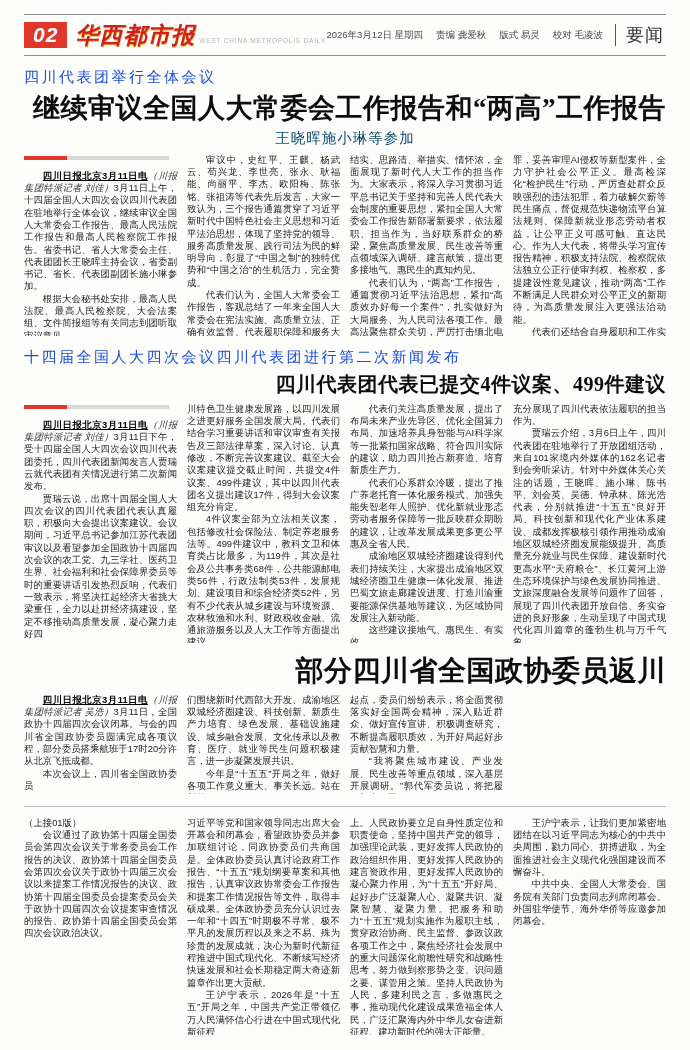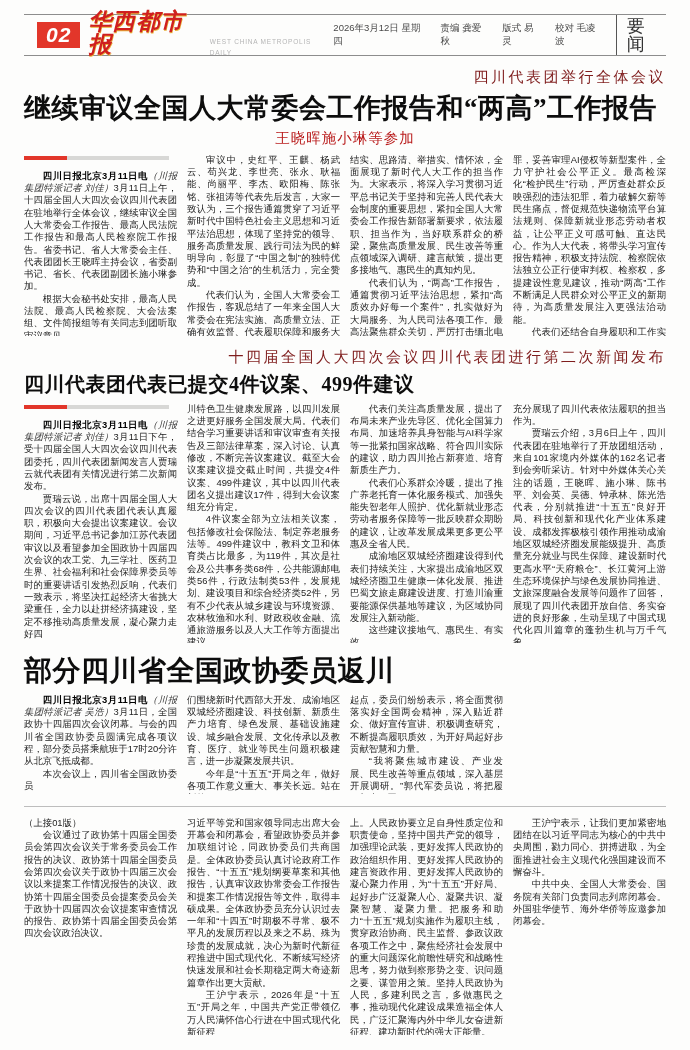--- a/index.html
+++ b/index.html
@@ -6,53 +6,53 @@
   body{
     width:690px;height:1050px;background:#fdfdfc;color:#1c1c1c;
     font-family:"Liberation Sans",sans-serif;overflow:hidden;position:relative;
   }
   .page{padding:14px 24px 0 24px;}
   .rule{height:1px;background:#8d8d8d;}
   
   .header{display:flex;align-items:center;height:38px;margin:1px 0;}
   .pagenum{
     background:#e2362a;color:#fff;font-weight:bold;font-style:italic;
-    font-size:21px;padding:2px 9px 3px 9px;line-height:1;letter-spacing:1px;margin-left:13px;
+    font-size:21px;padding:2px 9px 3px 9px;line-height:1;letter-spacing:1px;
   }
   .masthead{margin-left:8px;display:flex;align-items:flex-end;gap:4px;}
   .masthead .cn{
-    color:#cf1f1f;font-family:Liberation Mono, monospace;font-weight:900;font-style:italic;
+    color:#cf1f1f;font-family:Liberation Sans, sans-serif;font-weight:900;font-style:italic;
     font-size:23px;line-height:1;text-shadow:0.5px 0.5px 0 #e8b23a;letter-spacing:1px;
   }
   .masthead .en{color:#b5b5b5;font-size:6.5px;letter-spacing:.8px;line-height:1.6;}
   .hspacer{flex:1;}
   .meta{display:flex;gap:13px;font-size:9.5px;color:#4a4a4a;margin-right:12px;}
   .section-badge{
     border-left:1px solid #555;padding:2px 2px 2px 10px;
     font-family:"Liberation Serif",serif;font-size:18px;color:#333;line-height:1;letter-spacing:1px;
   }
   
-  .kicker{text-align:right;font-size:15px;letter-spacing:2.5px;color:#7f1d1d;margin-top:12px;}
+  .kicker{text-align:left;font-size:15px;letter-spacing:2.5px;color:#1d4ed8;margin-top:12px;}
   .headline{
-    text-align:left;font-family:"Liberation Serif",serif;font-weight:900;
+    text-align:right;font-family:"Liberation Serif",serif;font-weight:900;
     font-size:27px;letter-spacing:.5px;color:#0d0d0d;margin:5px 0 3px 0;line-height:1.25;
   }
   .headline.h2{font-size:20px;}
   .headline.h3{font-size:28px;margin-top:10px;}
-  .subhead{text-align:center;font-size:14.5px;color:#b91c1c;margin-bottom:6px;letter-spacing:1px;}
+  .subhead{text-align:center;font-size:14.5px;color:#0c4a6e;margin-bottom:6px;letter-spacing:1px;}
   
   .cols{
     display:grid;grid-template-columns:repeat(4,1fr);gap:10px;
     overflow:hidden;text-align:justify;margin-top:6px;
   }
   .cols .col p{
     margin:0;font-size:9.4px;line-height:12.3px;text-indent:2em;color:#222;
   }
   .cols .col p.cont-p{text-indent:0;}
-  .cols .col p b.lead{font-weight:bold;color:#000;}
+  .cols .col p b.lead{font-weight:bold;color:#000;text-decoration:underline;}
   .cols .col p span.src{font-family:"Liberation Serif",serif;font-style:italic;color:#333;}
   .cols.with-bar .col:first-child::before{
     content:"";display:block;height:4px;margin:2px 8px 10px 0;
     background:linear-gradient(90deg,#e2362a 0 30%,#d8d8d6 30% 100%);
   }
   .cols.a1{height:182px;}
   .cols.a2{height:240px;}
   .cols.a3{height:100px;}
   .cols.contn{height:218px;}
   .section-divider{border:none;border-top:1px solid #bdbdbd;margin:12px 0 10px 0;}

